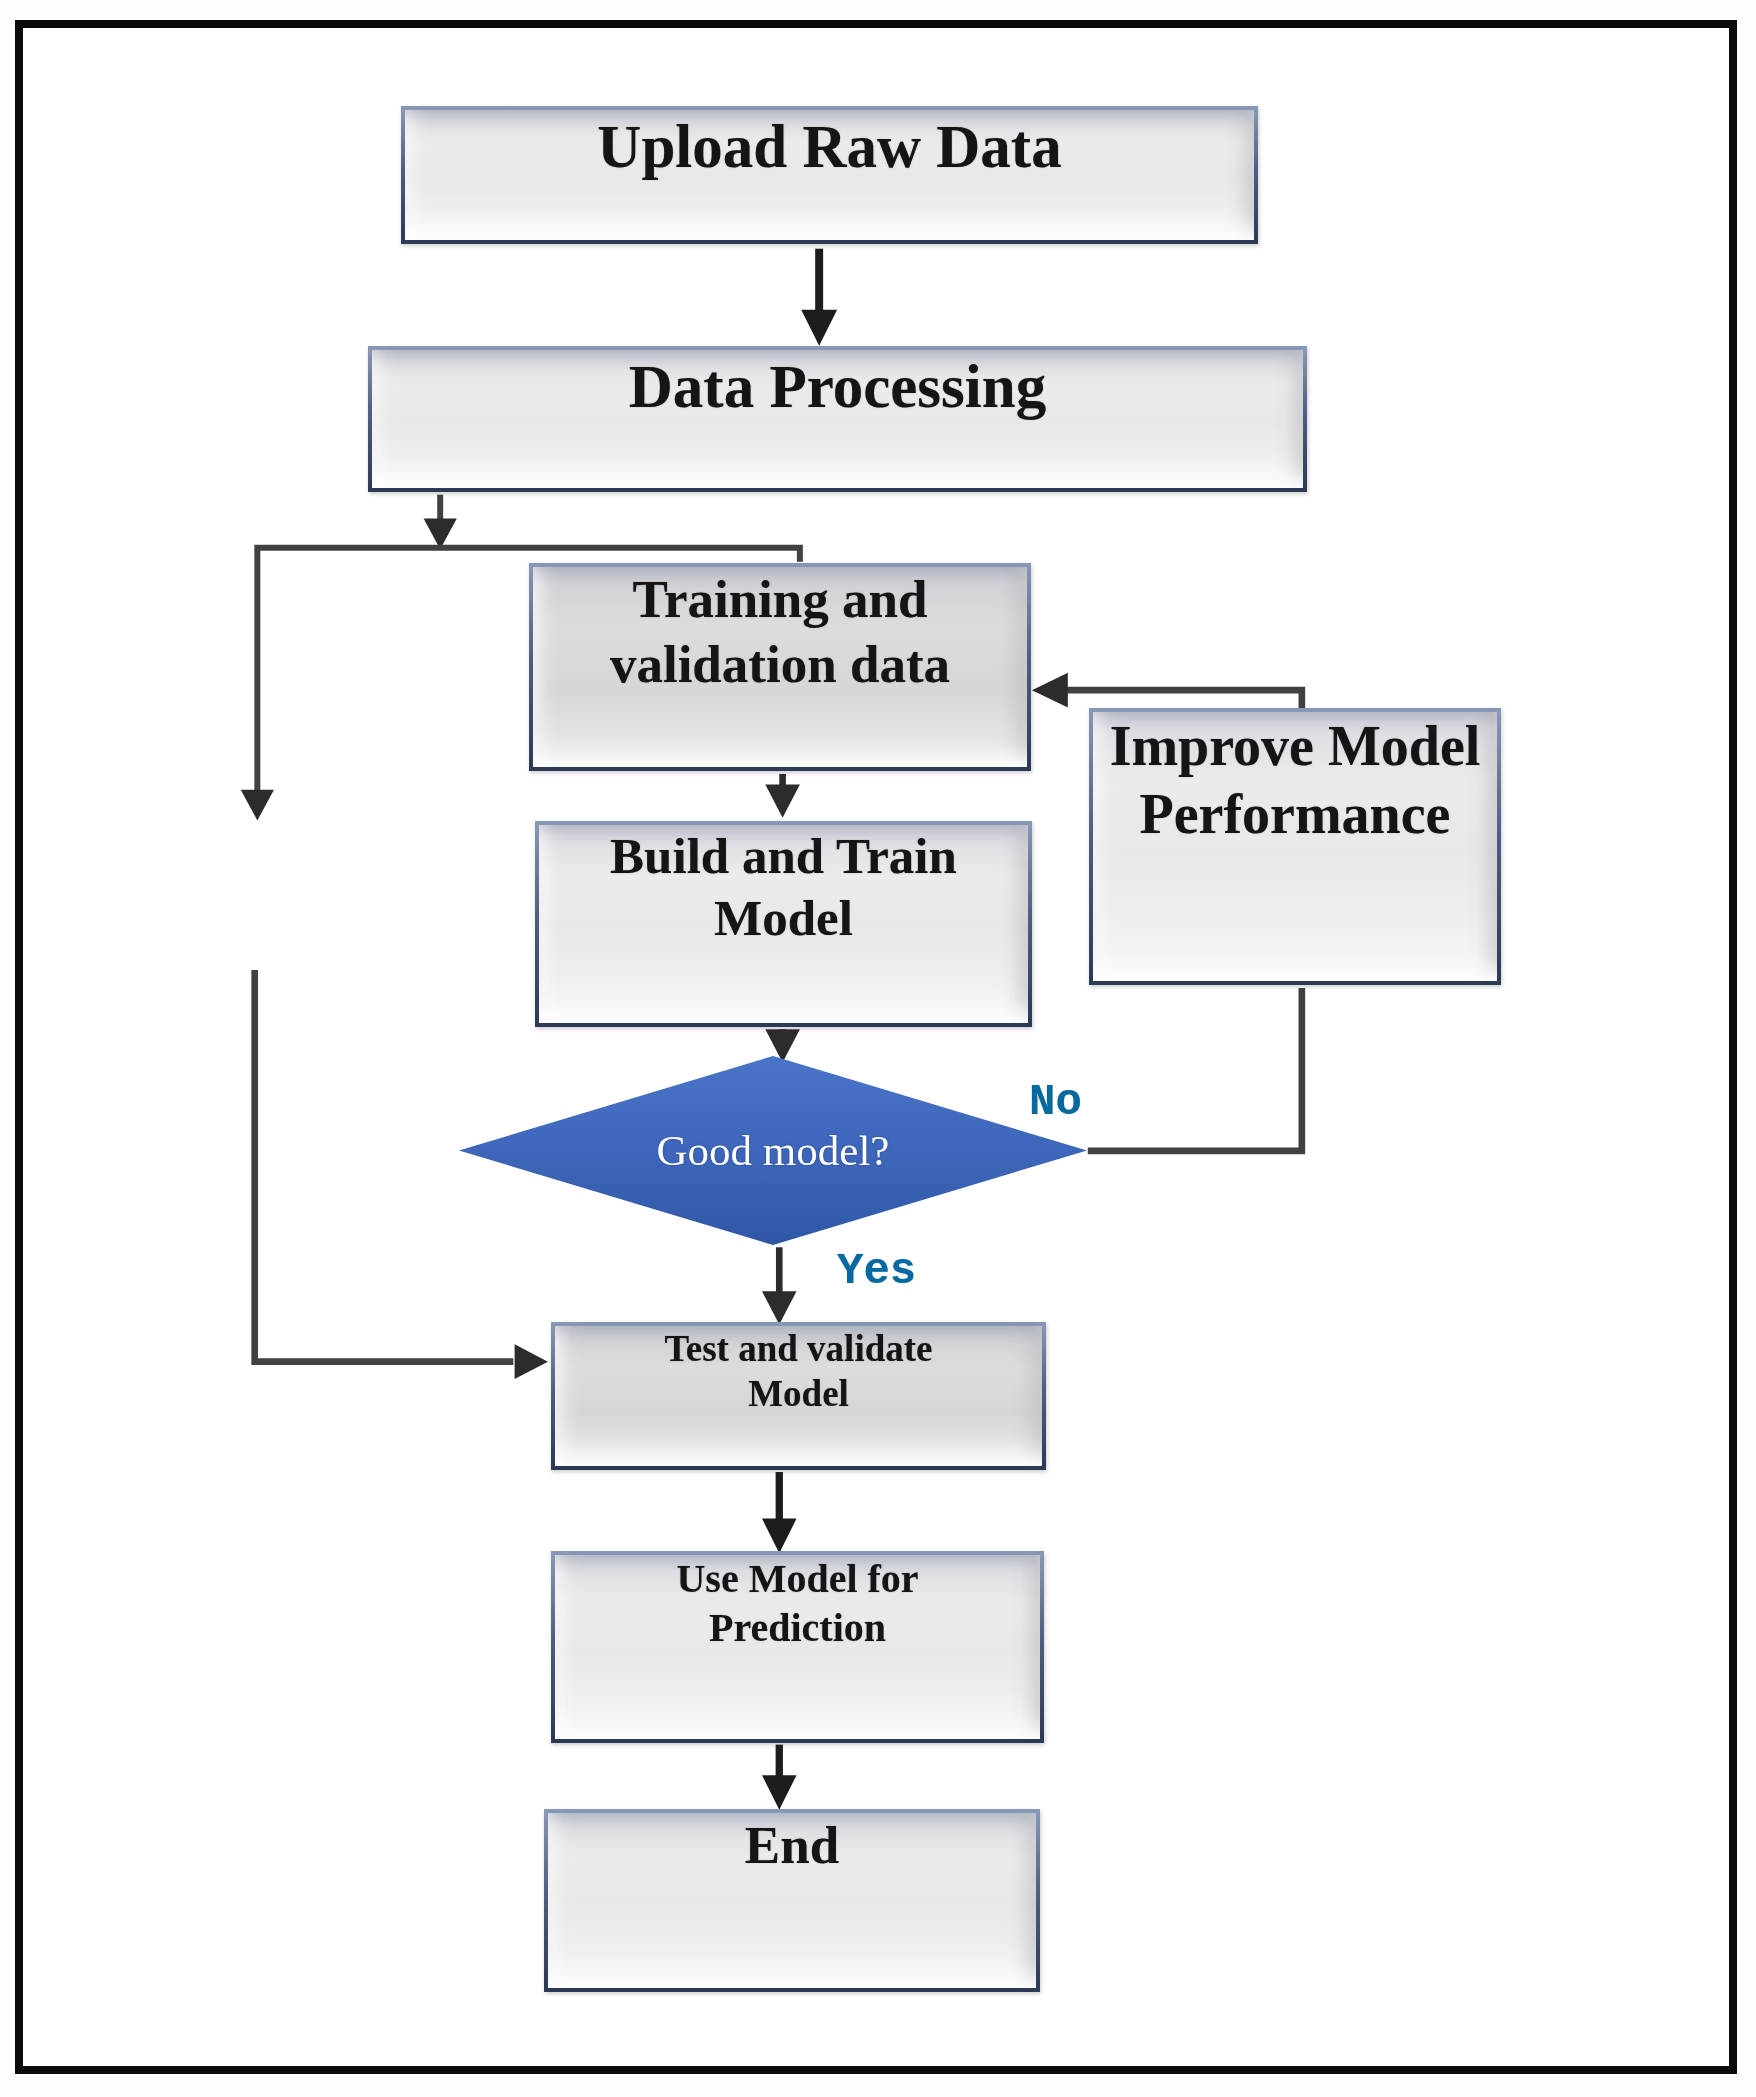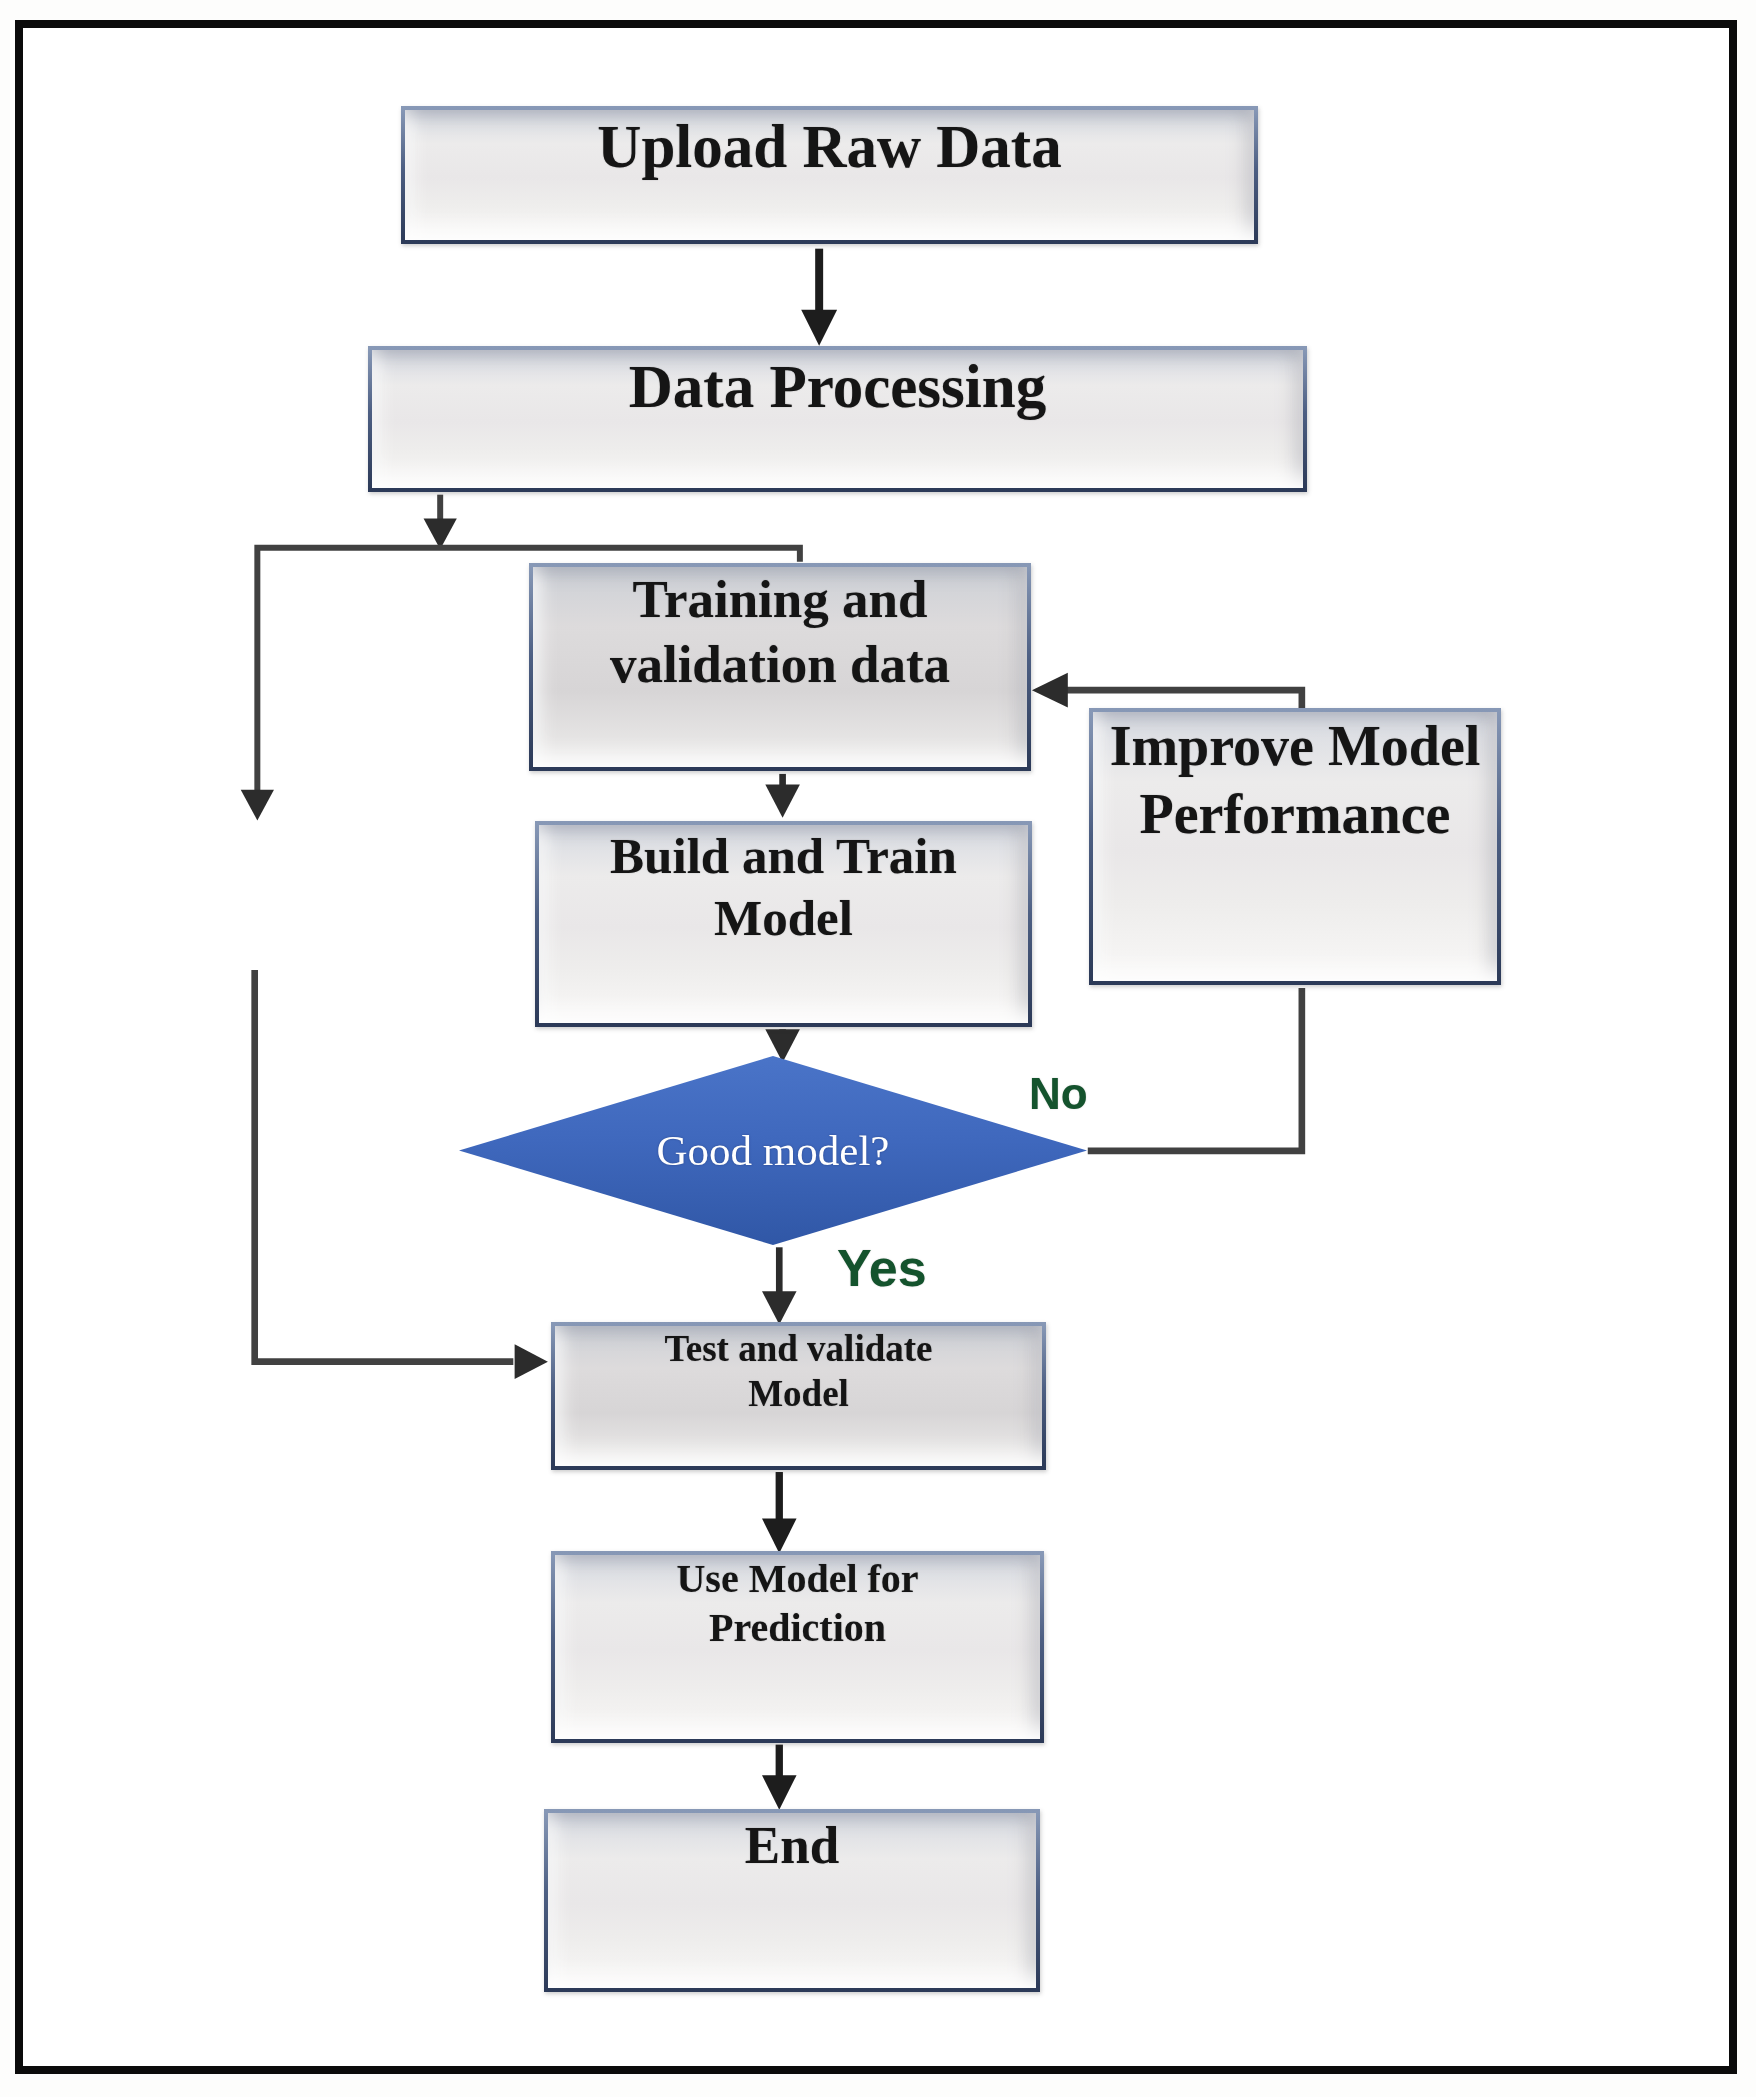--- a/index.html
+++ b/index.html
@@ -68,27 +68,28 @@
     background: linear-gradient(180deg, #4a74c8 0%, #3f68bd 45%, #3057a6 100%);
     display: flex; align-items: center; justify-content: center;
     font-size: 43px;
     color: #ffffff;
     text-shadow: 0 0 2px rgba(30,50,110,0.6);
     filter: blur(0.3px);
   }
 
   .edge-label {
     position: absolute;
-    font-family: Liberation Sans, sans-serif;
+    font-family: Liberation Mono, monospace;
     font-weight: bold;
-    color: #14532d;
+    color: #0369a1;
     text-shadow: 0 0 1.3px rgba(70,70,70,0.35);
+    margin-top: 8px;
   }
   .lbl-no  { left: 1029px; top: 1069px; font-size: 44px; }
-  .lbl-yes { left: 837px; top: 1238px; font-size: 52px; }
+  .lbl-yes { left: 837px; top: 1238px; font-size: 44px; }
 </style>
 </head>
 <body>
 
 <div class="canvas">
 
   <div class="frame"></div>
 
   <svg class="wires" viewBox="0 0 2641 3154" xmlns="http://www.w3.org/2000/svg">
 

